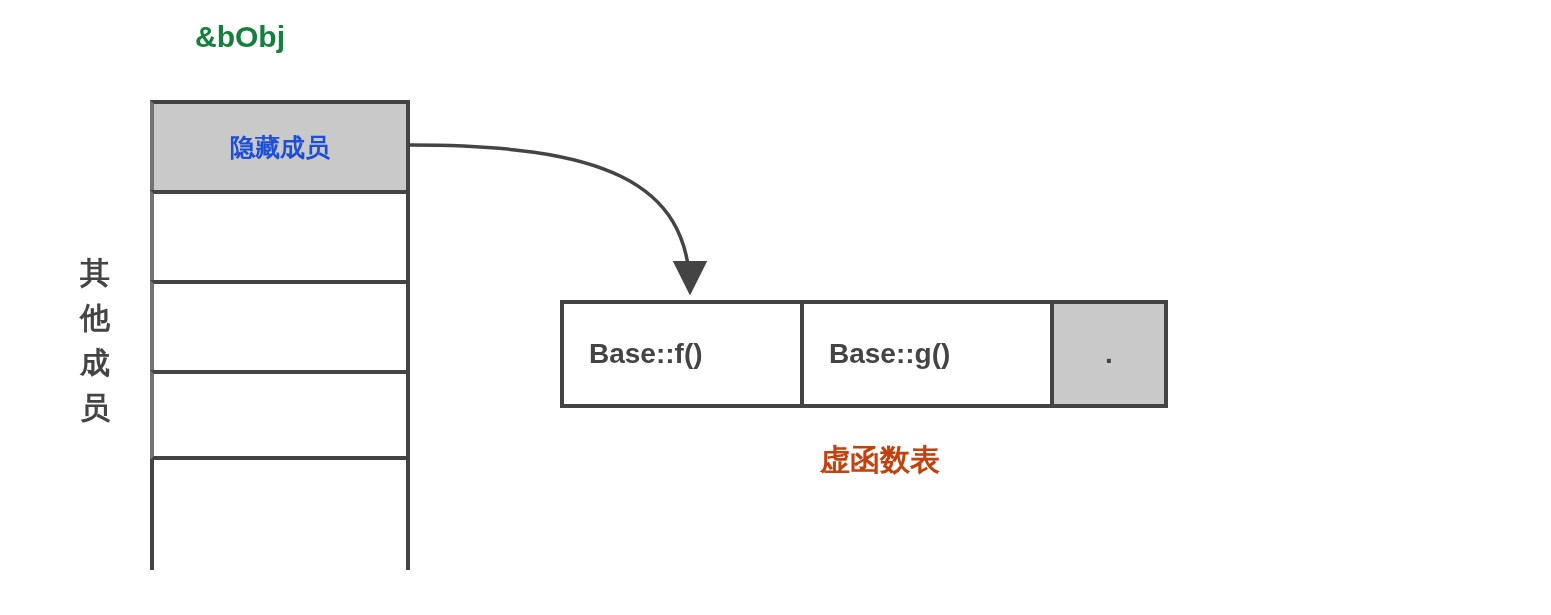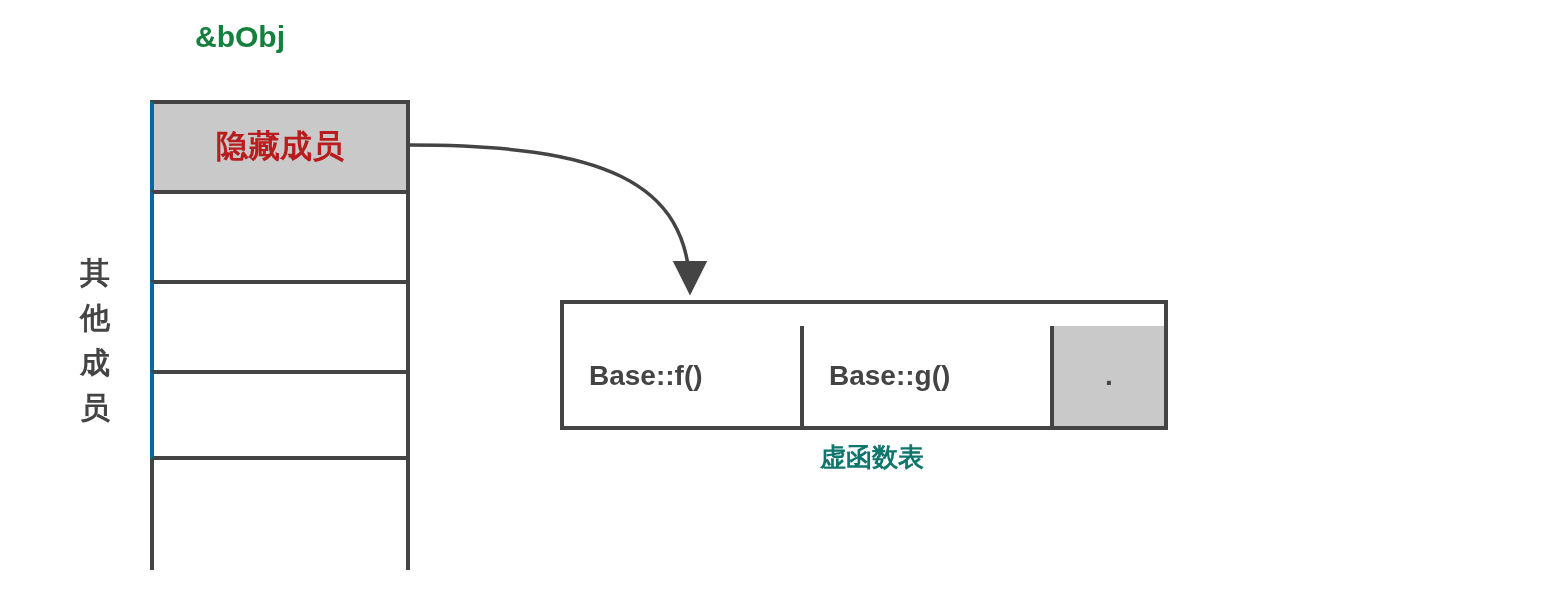--- a/index.html
+++ b/index.html
@@ -25,30 +25,30 @@
     font-weight: bold;
     color: #15803d;
   }
   .obj-box {
     position: absolute;
     left: 150px;
     top: 100px;
     width: 260px;
   }
   .obj-cell {
-    border-left: 4px solid #0369a1;
+    border-left: 4px solid #737373;
     border-right: 4px solid #444;
     border-top: 4px solid #444;
     height: 90px;
     display: flex;
     align-items: center;
     justify-content: center;
-    font-size: 32px;
+    font-size: 25px;
     font-weight: bold;
-    color: #b91c1c;
+    color: #1d4ed8;
     background: #fff;
   }
   .obj-cell.first {
     background: #c9c9c9;
   }
   .obj-cell.borderbottom {
     border-bottom: 4px solid #444;
   }
   .obj-tail {
     border-left: 4px solid #444;
@@ -77,39 +77,38 @@
   .vtable-cell {
     height: 100px;
     border-right: 4px solid #444;
     display: flex;
     align-items: center;
     padding-left: 25px;
     font-size: 28px;
     font-weight: bold;
     color: #444;
     background: #fff;
-    margin-top: 22px;
   }
   .vtable-cell.c1 { width: 240px; }
   .vtable-cell.c2 { width: 250px; }
   .vtable-cell.c3 { width: 250px; }
   .vtable-cell.c4 {
     width: 110px;
     background: #c9c9c9;
     border-right: none;
     justify-content: center;
     padding-left: 0;
   }
   .vtable-label {
     position: absolute;
     left: 820px;
     top: 440px;
-    font-size: 26px;
+    font-size: 30px;
     font-weight: bold;
-    color: #0f766e;
+    color: #c2410c;
   }
   .arrow-svg {
     position: absolute;
     left: 0;
     top: 0;
     width: 1551px;
     height: 615px;
     pointer-events: none;
   }
 </style>

